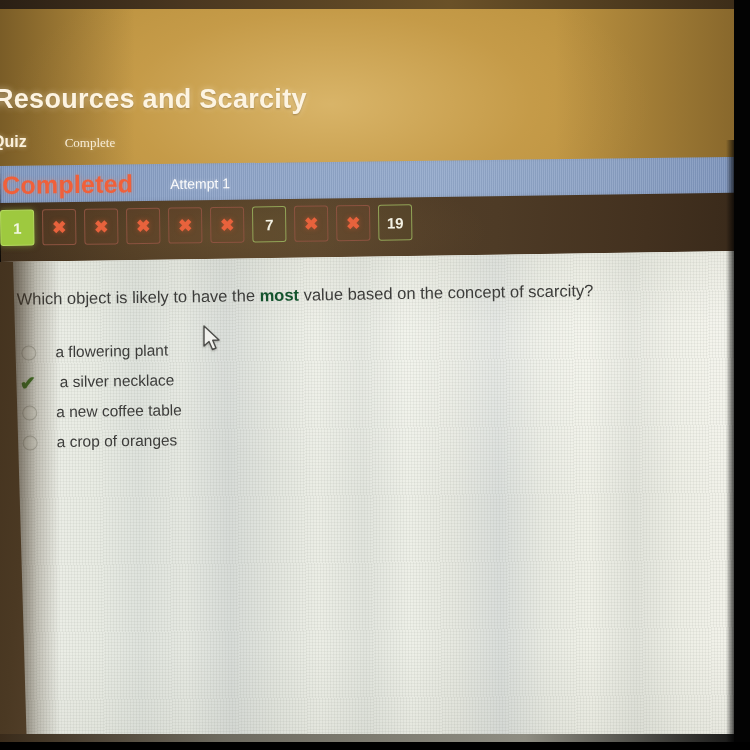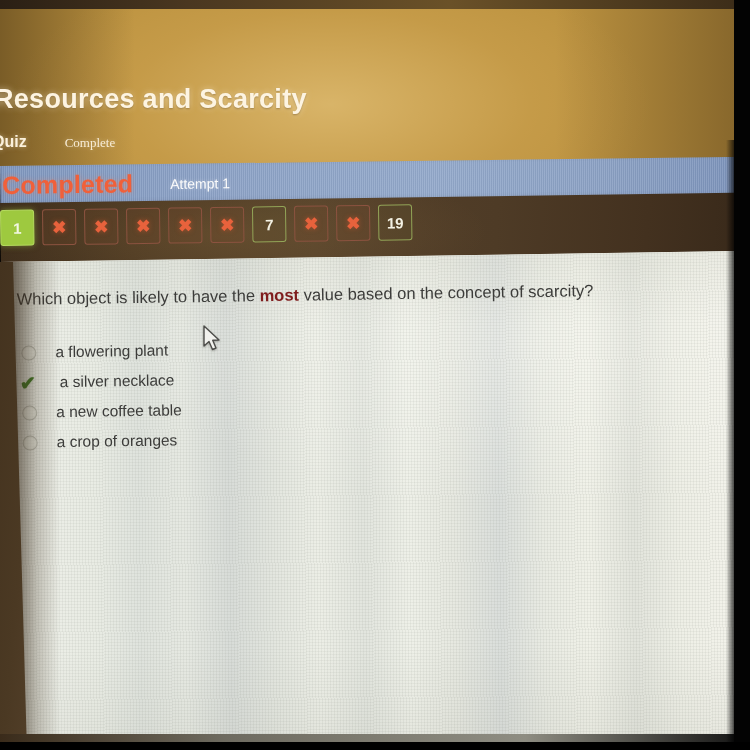--- a/index.html
+++ b/index.html
@@ -234,21 +234,21 @@
     pointer-events: none;
   }
 
   .question-text {
     position: absolute;
     left: 16px; top: 28px;
     font-size: 16.5px;
     color: #3c3c3a;
     white-space: nowrap;
   }
-  .question-text b { font-weight: bold; color: #7f1d1d; }
+  .question-text b { font-weight: bold; color: #14532d; }
 
   .answers {
     position: absolute;
     left: 20px; top: 76px;
   }
   .answer-row {
     display: flex;
     align-items: center;
     height: 30px;
     margin-bottom: 0px;

